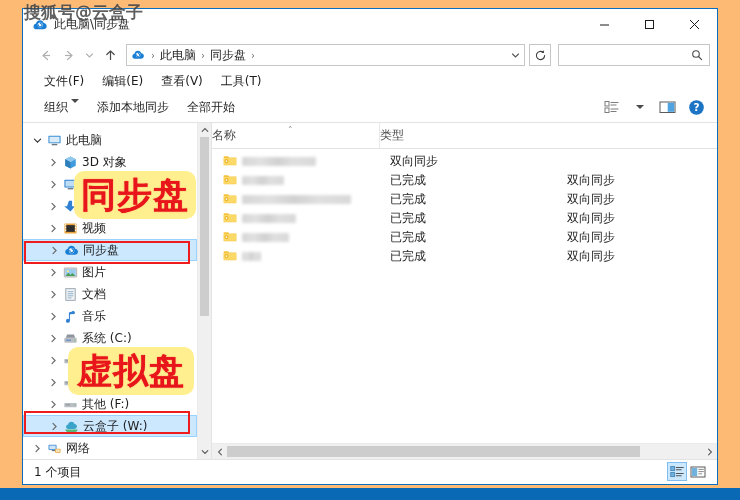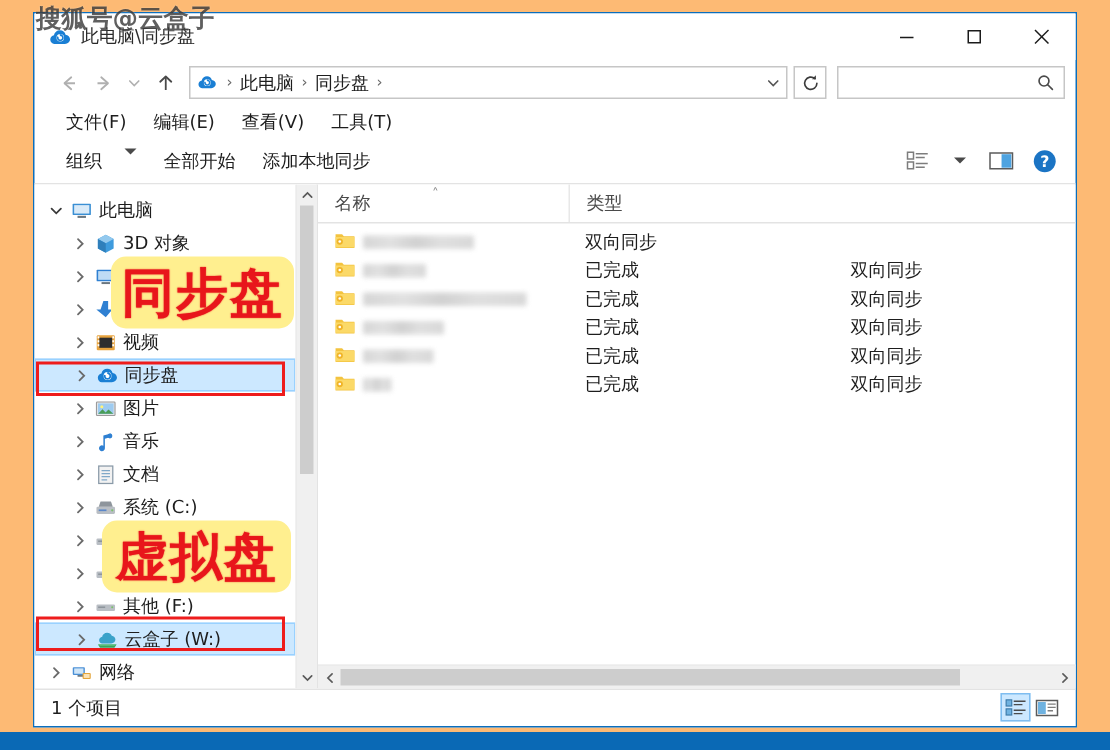--- a/index.html
+++ b/index.html
@@ -189,21 +189,21 @@
     flex: 0 0 auto;
     position: relative;
   }
   .tb-item {
     font-size: 12px;
     color: #1d1d1d;
     padding: 3px 9px;
     white-space: nowrap;
     display: flex;
     align-items: flex-start;
-    gap: 15px;
+    gap: 3px;
   }
   .caret-dn {
     width: 0; height: 0;
     border-left: 4px solid transparent;
     border-right: 4px solid transparent;
     border-top: 4px solid #4a4a4a;
     display: inline-block;
   }
   .tb-right {
     position: absolute;
@@ -307,21 +307,20 @@
     align-items: stretch;
     border-bottom: 1px solid #e3e3e3;
     flex: 0 0 auto;
     position: relative;
   }
   .col {
     display: flex;
     align-items: center;
     font-size: 12px;
     color: #4a4a4a;
-    padding-left: 11px;
     border-left: 1px solid #e8e8e8;
     box-sizing: border-box;
     position: relative;
   }
   .col:first-child { border-left: none; }
   .col-name { width: 167px; flex: 0 0 auto; }
   .col-status { width: 177px; flex: 0 0 auto; }
   .col-type { flex: 1 1 auto; }
   .sort-caret {
     position: absolute;
@@ -555,22 +554,22 @@
       <div class="menu-item">编辑(E)</div>
       <div class="menu-item">查看(V)</div>
       <div class="menu-item">工具(T)</div>
     </div>
 
     <div class="toolbar">
       <div class="tb-item">
         <span>组织</span>
         <span class="caret-dn"></span>
       </div>
+      <div class="tb-item">添加本地同步</div>
       <div class="tb-item">全部开始</div>
-      <div class="tb-item">添加本地同步</div>
 
       <div class="tb-right">
         <div class="tb-icon-btn">
           <svg width="16" height="15" viewBox="0 0 16 15">
             <rect x="1" y="1.5" width="4" height="4.5" fill="none" stroke="#7d7d7d" stroke-width="1"></rect>
             <rect x="1" y="8" width="4" height="4.5" fill="none" stroke="#7d7d7d" stroke-width="1"></rect>
             <line x1="6.5" y1="2.5" x2="14.5" y2="2.5" stroke="#7d7d7d" stroke-width="1"></line>
             <line x1="6.5" y1="5" x2="12.5" y2="5" stroke="#7d7d7d" stroke-width="1"></line>
             <line x1="6.5" y1="9" x2="14.5" y2="9" stroke="#7d7d7d" stroke-width="1"></line>
             <line x1="6.5" y1="11.5" x2="12.5" y2="11.5" stroke="#7d7d7d" stroke-width="1"></line>
@@ -717,43 +716,43 @@
           </div>
 
           <div class="tree-row" style="padding-left:22px">
             <span class="tw">
               <svg width="9" height="9" viewBox="0 0 9 9">
                   <path d="M3 1.4l3.1 3.1L3 7.6" stroke="#6a6a6a" stroke-width="1.2" fill="none" stroke-linecap="round"></path>
                 </svg>
             </span>
             <span class="t-ico">
               <svg width="15" height="15" viewBox="0 0 16 16">
-                  <path d="M11.6 2.1L6.3 3.6v7.2a2.1 2.1 0 1 0 1.1 1.85V5.9l4.2-1.2z" fill="#2f80d2"></path>
-                  <circle cx="11" cy="3.9" r="1.7" fill="#2f80d2"></circle>
-                </svg>
-            </span>
-            <span class="t-label">音乐</span>
-          </div>
-
-          <div class="tree-row" style="padding-left:22px">
-            <span class="tw">
-              <svg width="9" height="9" viewBox="0 0 9 9">
-                  <path d="M3 1.4l3.1 3.1L3 7.6" stroke="#6a6a6a" stroke-width="1.2" fill="none" stroke-linecap="round"></path>
-                </svg>
-            </span>
-            <span class="t-ico">
-              <svg width="15" height="15" viewBox="0 0 16 16">
                   <rect x="3" y="1.8" width="10" height="12.4" fill="#f2f2f2" stroke="#8a9aa8" stroke-width="0.9"></rect>
                   <line x1="5" y1="5" x2="11" y2="5" stroke="#7fa8c8" stroke-width="0.9"></line>
                   <line x1="5" y1="7.2" x2="11" y2="7.2" stroke="#7fa8c8" stroke-width="0.9"></line>
                   <line x1="5" y1="9.4" x2="11" y2="9.4" stroke="#7fa8c8" stroke-width="0.9"></line>
                   <line x1="5" y1="11.6" x2="9" y2="11.6" stroke="#7fa8c8" stroke-width="0.9"></line>
                 </svg>
             </span>
             <span class="t-label">文档</span>
+          </div>
+
+          <div class="tree-row" style="padding-left:22px">
+            <span class="tw">
+              <svg width="9" height="9" viewBox="0 0 9 9">
+                  <path d="M3 1.4l3.1 3.1L3 7.6" stroke="#6a6a6a" stroke-width="1.2" fill="none" stroke-linecap="round"></path>
+                </svg>
+            </span>
+            <span class="t-ico">
+              <svg width="15" height="15" viewBox="0 0 16 16">
+                  <path d="M11.6 2.1L6.3 3.6v7.2a2.1 2.1 0 1 0 1.1 1.85V5.9l4.2-1.2z" fill="#2f80d2"></path>
+                  <circle cx="11" cy="3.9" r="1.7" fill="#2f80d2"></circle>
+                </svg>
+            </span>
+            <span class="t-label">音乐</span>
           </div>
 
           <div class="tree-row" style="padding-left:22px">
             <span class="tw">
               <svg width="9" height="9" viewBox="0 0 9 9">
                   <path d="M3 1.4l3.1 3.1L3 7.6" stroke="#6a6a6a" stroke-width="1.2" fill="none" stroke-linecap="round"></path>
                 </svg>
             </span>
             <span class="t-ico">
               <svg width="15" height="15" viewBox="0 0 16 16">

